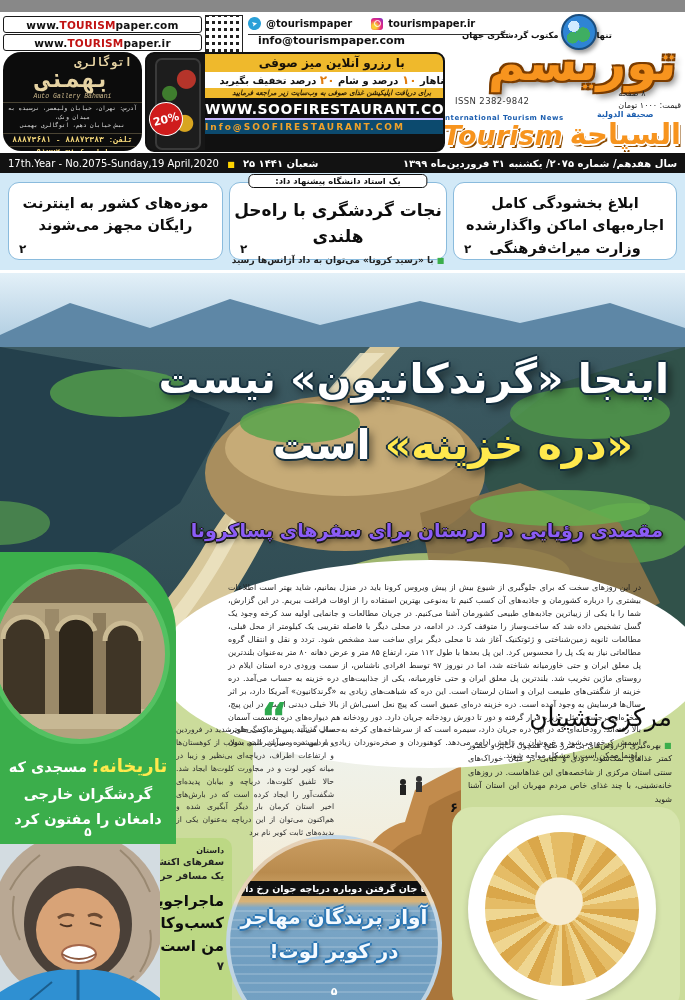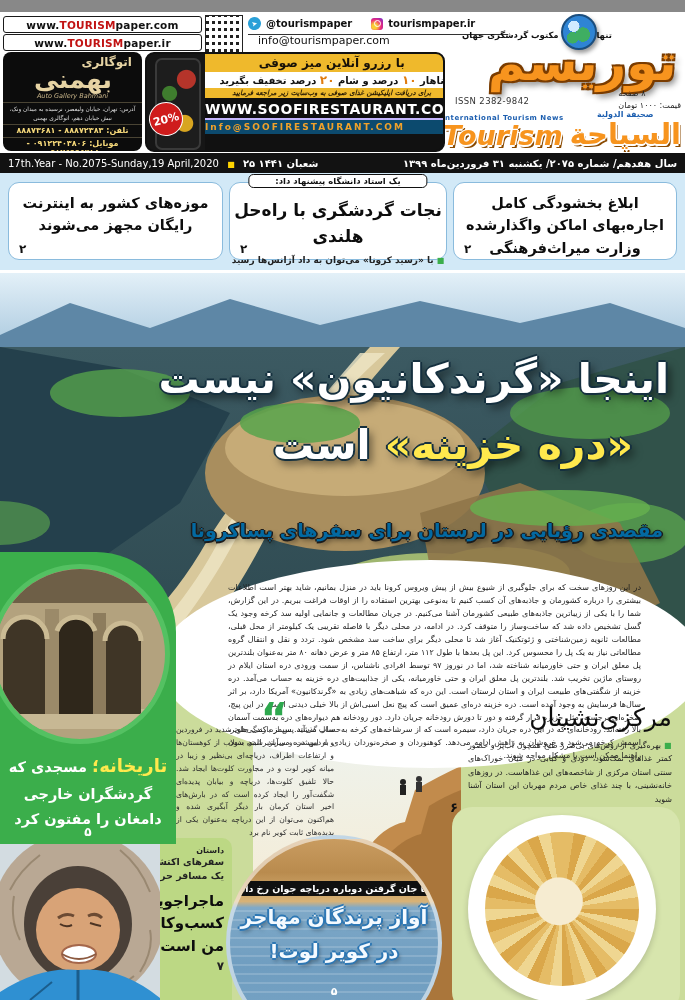--- a/index.html
+++ b/index.html
@@ -15,43 +15,43 @@
         repeating-linear-gradient(90deg,#111 0 3px,#fff 3px 6px),
         repeating-linear-gradient(0deg,#111 0 3px,#fff 3px 7px);
       background-blend-mode:screen;}
   .social{position:absolute;left:248px;top:3px;width:200px;height:17px;display:flex;align-items:center;gap:5px;
           font-size:10px;font-weight:bold;color:#111;border-bottom:1px solid #333;padding-bottom:2px;width:260px;}
   .tgicon{display:inline-flex;width:13px;height:13px;border-radius:50%;background:#2aa0d8;color:#fff;
           align-items:center;justify-content:center;font-size:7px;transform:rotate(-15deg);}
   .igicon{display:inline-block;width:12px;height:12px;border-radius:3px;margin-left:14px;
           background:radial-gradient(circle at 30% 70%, #f9ce34 0 20%, #ee2a7b 55%, #6228d7);position:relative;}
   .igicon::after{content:"";position:absolute;inset:2.5px;border:1.4px solid #fff;border-radius:50%;}
-  .emailrow{position:absolute;left:248px;top:22px;font-size:11px;font-weight:normal;color:#111;text-decoration:none;padding-left:10px;}
+  .emailrow{position:absolute;left:248px;top:22px;font-size:11px;font-weight:bold;color:#111;text-decoration:none;padding-left:10px;}
   .tagline{position:absolute;left:462px;top:18px;font-size:8.5px;font-weight:bold;color:#111;direction:rtl;}
   .logo-fa{position:absolute;right:2px;top:26px;width:200px;text-align:center;font-size:50px;font-weight:900;
            color:#f7941e;transform:skewX(-3deg);line-height:1;direction:rtl;
            text-shadow:-2px 2px 0 #7a3c00,2px 2px 0 #7a3c00,2px -2px 0 #7a3c00,-2px -2px 0 #7a3c00,4px 5px 6px rgba(0,0,0,.45);}
   .globe{position:absolute;right:88px;top:2px;width:32px;height:32px;border-radius:50%;
          background:radial-gradient(circle at 34% 32%, #cfeaff 0 18%, rgba(0,0,0,0) 19%),
                     radial-gradient(circle at 62% 58%, #3fae62 0 26%, rgba(0,0,0,0) 27%),
                     radial-gradient(circle at 30% 68%, #3fae62 0 18%, rgba(0,0,0,0) 19%),#2f84d4;
          border:2px solid #1b4e7e;box-shadow:2px 3px 4px rgba(0,0,0,.4);}
   .issn{position:absolute;left:455px;top:84px;font-size:8.5px;color:#333;letter-spacing:.4px;}
   .pgprice{position:absolute;right:4px;top:76px;text-align:left;font-size:8px;color:#222;direction:rtl;line-height:1.5;}
   .mast-ar{position:absolute;right:4px;top:98px;text-align:center;direction:rtl;}
   .mast-ar .kick{font-size:8px;font-weight:bold;color:#1d5fb0;}
   .mast-ar .big{font-size:29px;font-weight:900;color:#f7941e;line-height:1.05;
         text-shadow:-1.5px 0 #fff,1.5px 0 #fff,0 1.5px #fff,0 -1.5px #fff,2px 3px 0 #8a4a00;}
   .mast-en{position:absolute;left:442px;top:102px;text-align:center;}
   .mast-en .kick{font-size:7px;font-weight:bold;color:#1d5fb0;letter-spacing:.5px;}
   .mast-en .big{font-size:27px;font-weight:900;font-style:italic;color:#f7941e;line-height:1.05;
         text-shadow:-1.5px 0 #fff,1.5px 0 #fff,0 1.5px #fff,0 -1.5px #fff,2px 3px 0 #8a4a00;}
   
-  .bahmani{position:absolute;left:3px;top:40px;width:139px;height:99px;background:#0c0c0c;border-radius:8px;
-           color:#e6d3a3;direction:rtl;overflow:hidden;}
+  .bahmani{position:absolute;left:3px;top:40px;width:139px;height:99px;background:#0c0c0c;border-radius:18px;
+           color:#e6d3a3;direction:rtl;overflow:hidden;font-family:Liberation Mono, monospace;}
   .bah-kick{font-size:12px;font-weight:bold;text-align:left;padding:3px 10px 0 12px;text-align:right;}
   .bah-name{font-size:25px;font-weight:900;text-align:center;line-height:1;transform:skewX(6deg);margin-top:-2px;}
   .bah-latin{font-size:6.5px;font-style:italic;text-align:center;color:#cbb78b;border-bottom:1px solid #4a4434;padding-bottom:2px;}
   .bah-addr{font-size:5.8px;text-align:center;color:#ddd;line-height:1.5;margin-top:2px;}
   .bah-tel,.bah-mob{font-size:8px;font-weight:bold;color:#f5d87a;text-align:center;border-top:1px solid #4a4434;margin-top:2px;padding-top:1px;}
   
   .soofi{position:absolute;left:145px;top:40px;width:300px;height:100px;border:2px solid #111;border-radius:9px;
          overflow:hidden;background:#111;display:flex;box-sizing:border-box;}
   .soofi-phone{position:relative;width:58px;background:#161616;flex:0 0 58px;}
   .soofi-phone::before{content:"";position:absolute;left:8px;top:4px;width:42px;height:88px;border:2px solid #3a3a3a;border-radius:7px;
@@ -86,21 +86,21 @@
   .card.mid .t{font-size:17px;padding-top:14px;}
   .card.mid .sub{font-size:9px;font-weight:bold;text-align:center;direction:rtl;margin-top:5px;color:#222;}
   .bullet{color:#3bae4b;font-size:8px;margin-left:3px;}
   
   .lead{position:absolute;left:0;top:258px;width:685px;height:422px;border-top:3px solid #fff;overflow:hidden;}
   .h1{position:absolute;top:347px;right:16px;font-size:41px;font-weight:900;color:#fff;direction:rtl;z-index:5;line-height:1;
       text-shadow:-2px 0 #15303f,2px 0 #15303f,0 2px #15303f,0 -2px #15303f,4px 5px 8px rgba(0,0,0,.55);}
   .h2{position:absolute;top:413px;right:52px;font-size:41px;font-weight:900;color:#fff;direction:rtl;z-index:5;line-height:1;
       text-shadow:-2px 0 #15303f,2px 0 #15303f,0 2px #15303f,0 -2px #15303f,4px 5px 8px rgba(0,0,0,.55);}
   .h2 .yl{color:#ffe94d;}
-  .leadsub{position:absolute;top:507px;right:22px;font-size:19px;font-weight:900;color:#0369a1;direction:rtl;z-index:5;
+  .leadsub{position:absolute;top:507px;right:22px;font-size:19px;font-weight:900;color:#8b5cf6;direction:rtl;z-index:5;
       text-shadow:-1.5px 0 #1c1c1c,1.5px 0 #1c1c1c,0 1.5px #1c1c1c,0 -1.5px #1c1c1c,3px 3px 5px rgba(0,0,0,.5);}
   .ellipse{position:absolute;left:158px;top:548px;width:545px;height:208px;background:#fff;border-radius:50%;z-index:4;box-sizing:border-box;}
   .ellipse p{margin:0;padding:22px 62px 12px 70px;font-size:8px;line-height:1.62;text-align:justify;direction:rtl;color:#1c1c1c;}
   
   .gp{position:absolute;left:0;top:540px;width:176px;height:292px;background:#3bae4b;border-radius:0 80px 0 0;z-index:6;}
   .gp-circ{position:absolute;top:12px;left:-10px;width:170px;height:170px;border-radius:50%;border:5px solid #54c162;overflow:hidden;background:#b3a27e;}
   .gp-t{position:absolute;top:198px;width:100%;text-align:center;font-weight:900;font-size:14.5px;color:#fff;line-height:1.75;direction:rtl;padding:0 6px;box-sizing:border-box;}
   .gp-t .yl{color:#ffe94d;font-size:18px;}
   .gp-pg{position:absolute;bottom:5px;width:100%;text-align:center;color:#fff;font-weight:bold;font-size:12px;}
   

